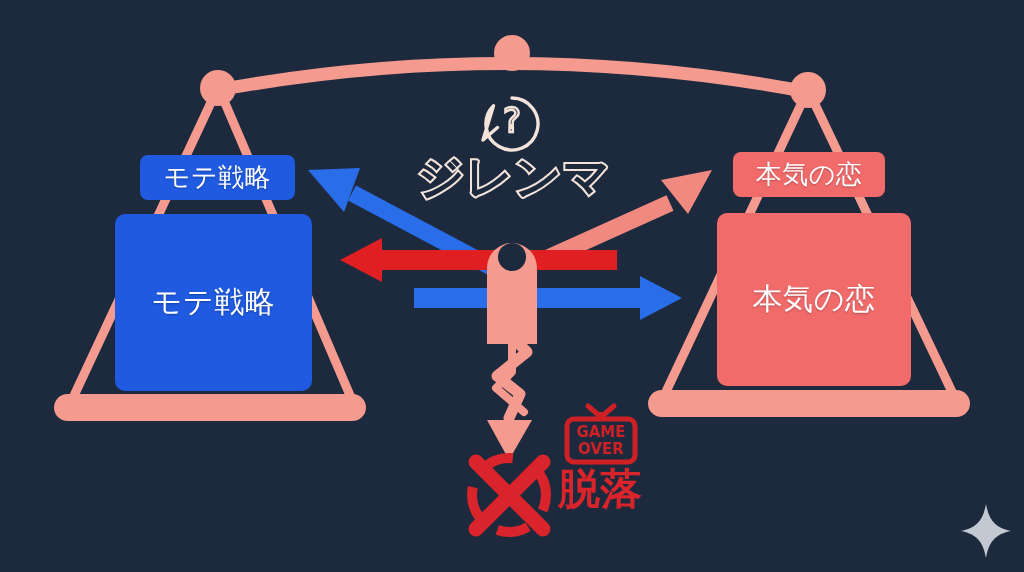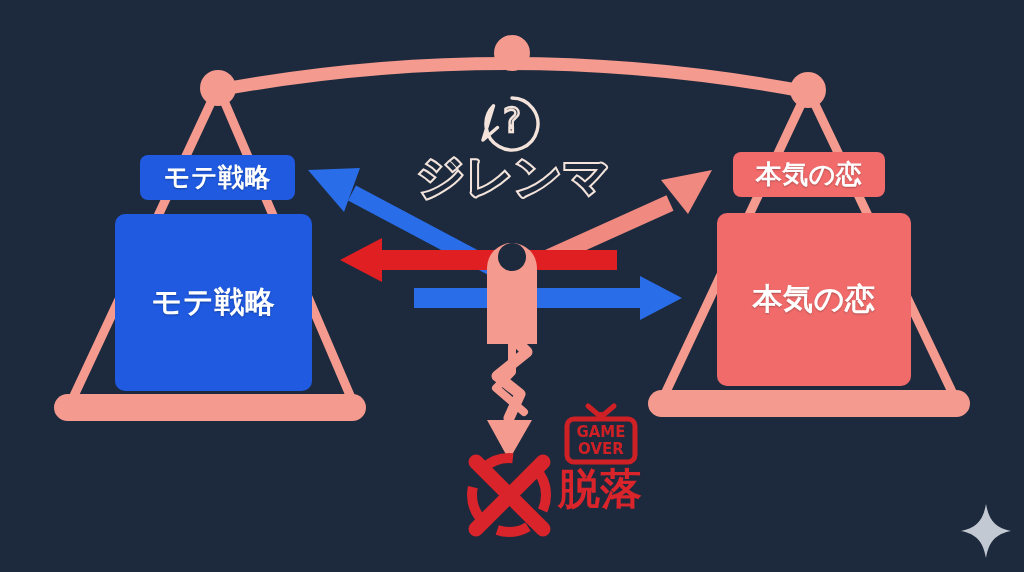--- a/index.html
+++ b/index.html
@@ -9,21 +9,21 @@
     font-family:"DejaVu Sans","Liberation Sans",sans-serif;
     overflow:hidden;
     position:relative;
   }
   #stage{position:absolute;inset:0;width:1024px;height:572px;}
   svg.layer{position:absolute;left:0;top:0;width:1024px;height:572px;}
   .lbl{
     position:absolute;
     display:flex;align-items:center;justify-content:center;
     color:#ffffff;
-    font-weight:700;
+    font-weight:400;
     letter-spacing:.02em;
     text-shadow:0 1px 2px rgba(0,0,0,.28);
     white-space:nowrap;
     box-sizing:border-box;
   }
   
   #tag-left{
     left:140px;top:155px;width:155px;height:45px;
     background:#1f5ae0;border-radius:8px;font-size:26px;
   }

